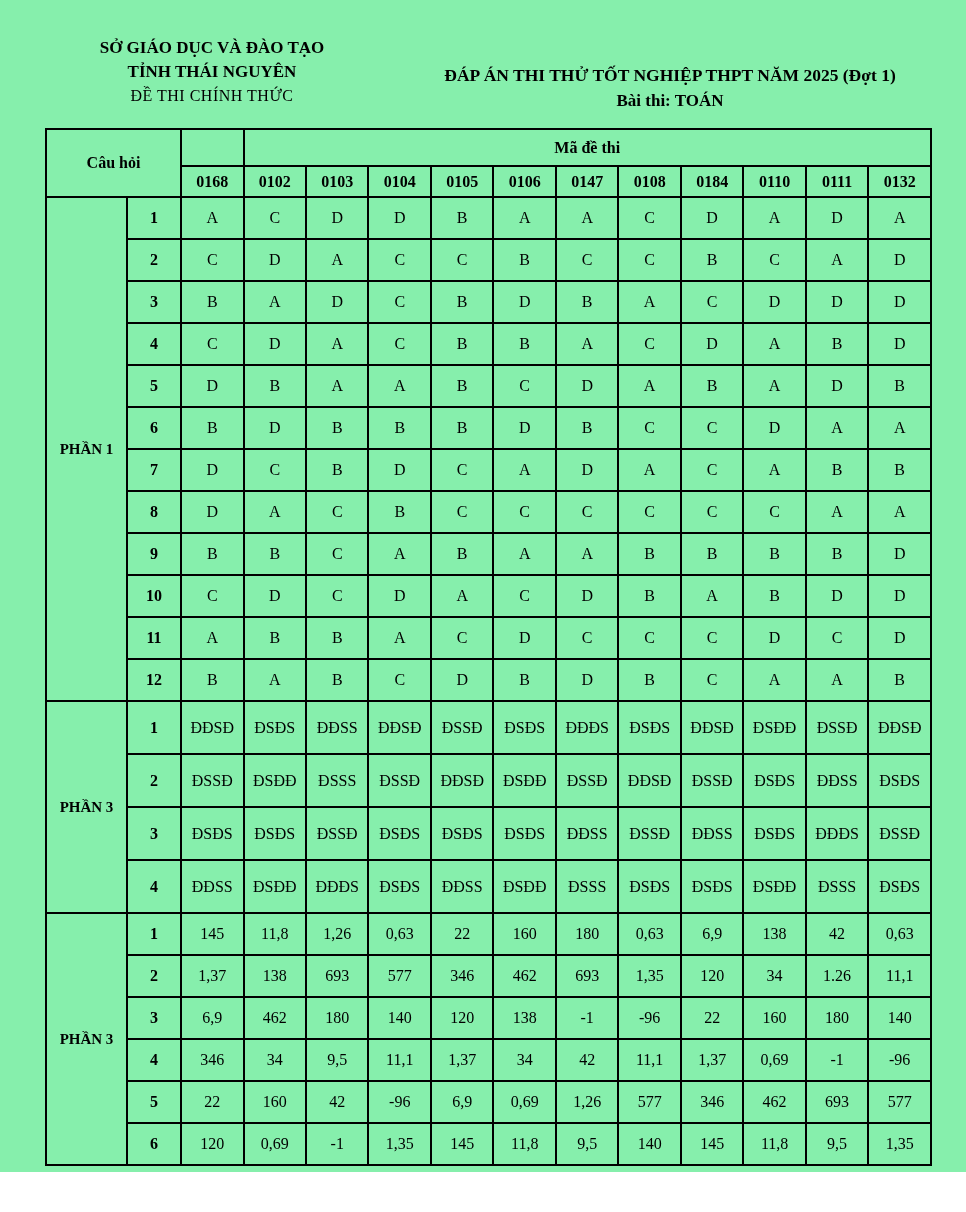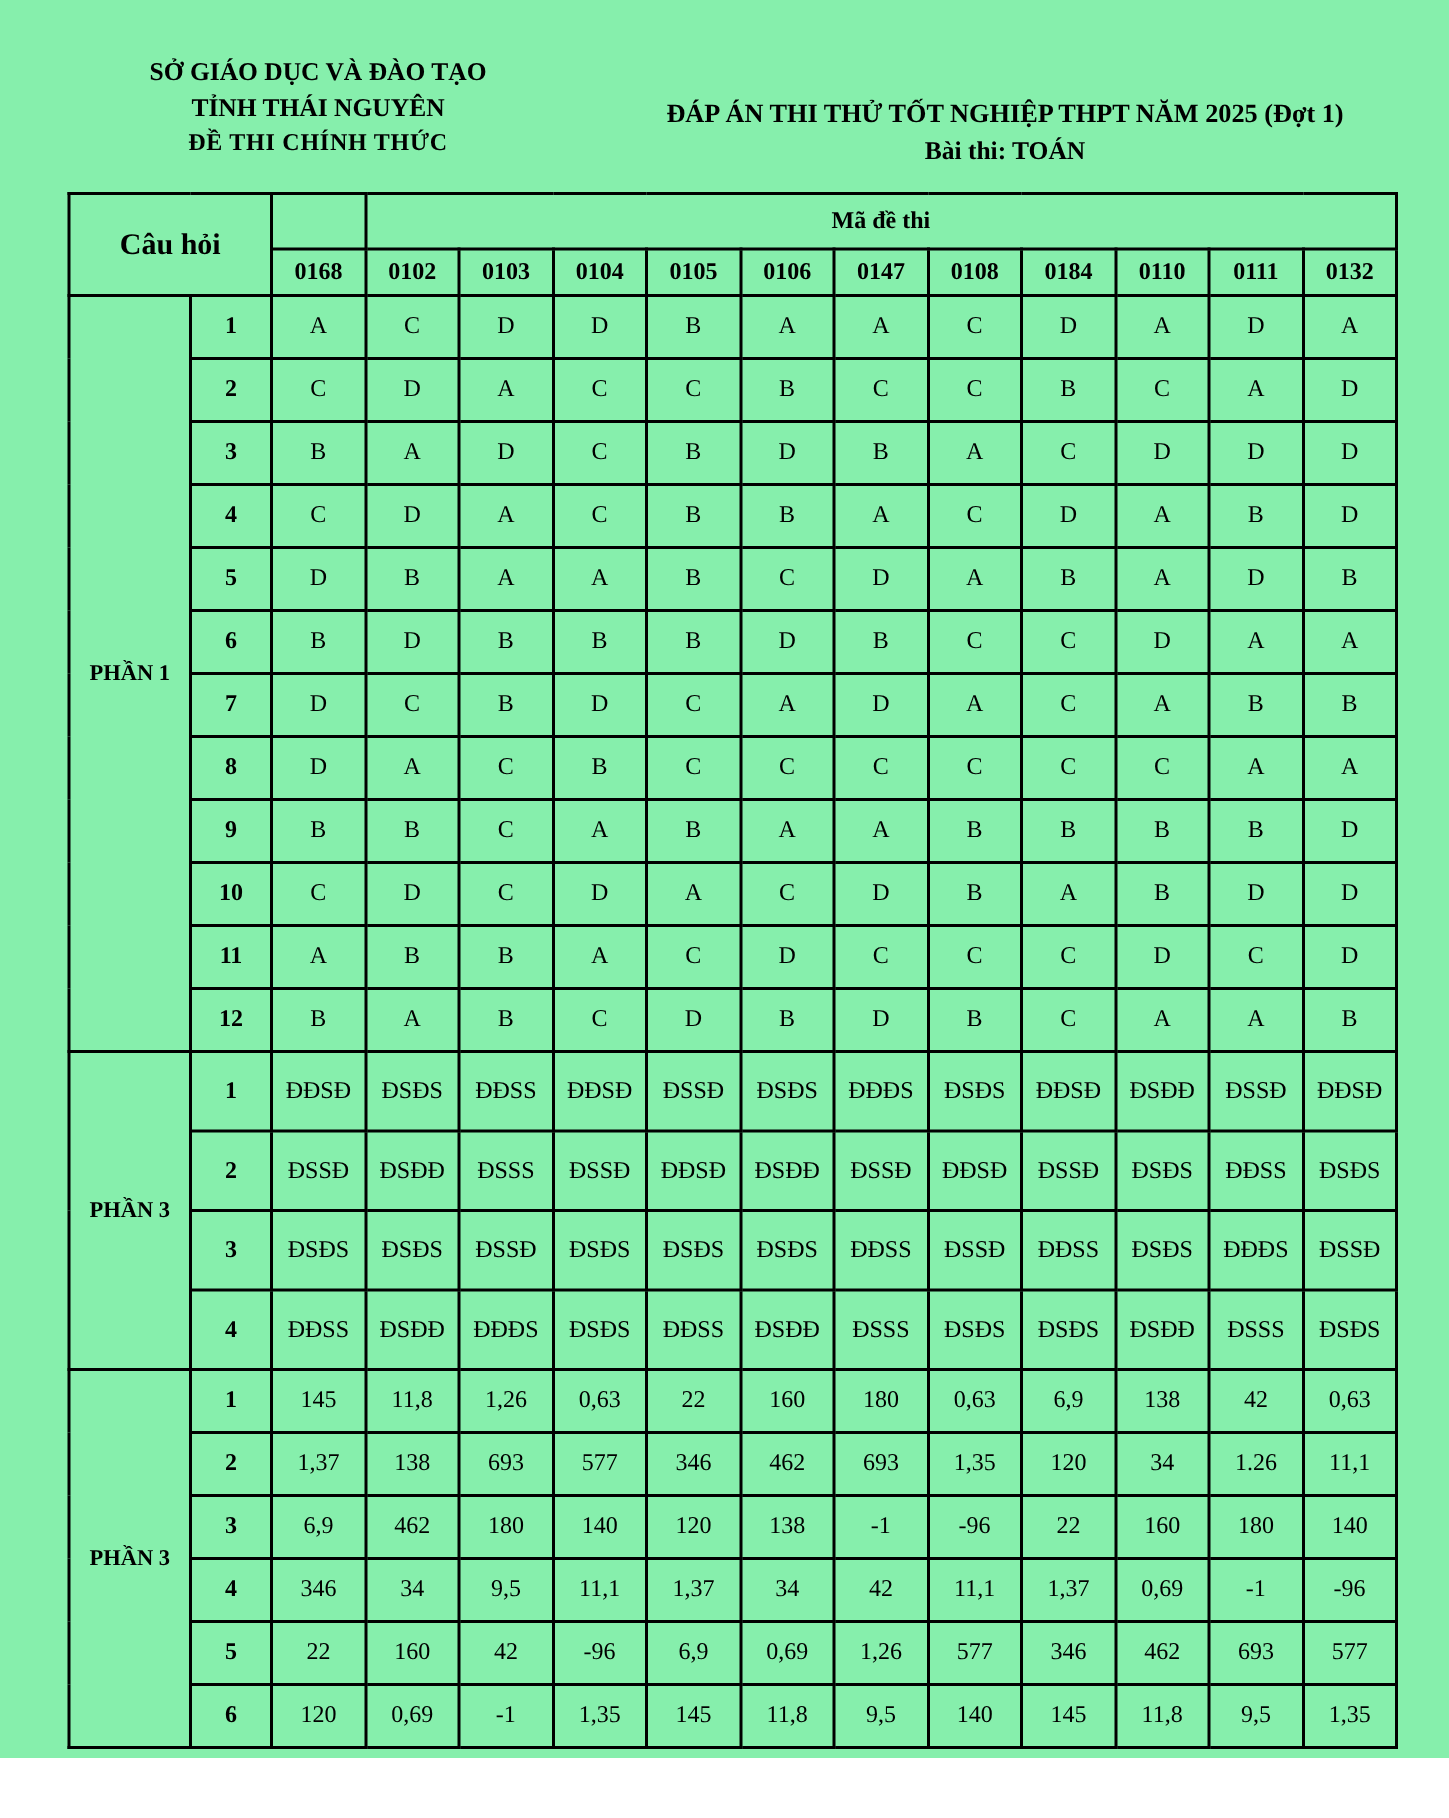--- a/index.html
+++ b/index.html
@@ -18,21 +18,21 @@
 
   
   .org-block {
     position: absolute;
     left: 45px; top: 36px;
     width: 334px;
     text-align: center;
     line-height: 24px;
   }
   .org-line { font-size: 17px; font-weight: bold; }
-  .org-line.plain { font-weight: bold; font-size: 16px; letter-spacing: 0.5px; }
+  .org-line.plain { font-weight: normal; font-size: 16px; letter-spacing: 0.5px; }
 
   .title-block {
     position: absolute;
     left: 390px; top: 36px;
     width: 560px;
     text-align: center;
     line-height: 26px;
     margin-top: 26px;
   }
   .doc-title { font-size: 17.5px; font-weight: bold; }
@@ -53,21 +53,21 @@
   th, td {
     border: 2px solid #000;
     text-align: center;
     vertical-align: middle;
     padding: 0;
     overflow: hidden;
     white-space: nowrap;
   }
   tr.hdr1 { height: 37px; }
   tr.hdr2 { height: 31px; }
-  th.cauhoi { font-size: 20px; font-weight: bold; }
+  th.cauhoi { font-size: 16px; font-weight: bold; }
   th.made   { font-size: 16px; font-weight: bold; }
   th.code   { font-size: 16px; font-weight: bold; }
   th.spacer { }
   tr.sec0 { height: 42px; }
   tr.sec1 { height: 53px; }
   tr.sec2 { height: 42px; }
   td.part-label { font-size: 15px; font-weight: bold; }
   td.qnum { font-size: 16px; font-weight: bold; }
   td.ans  { font-size: 16px; font-weight: normal; }
 </style>

